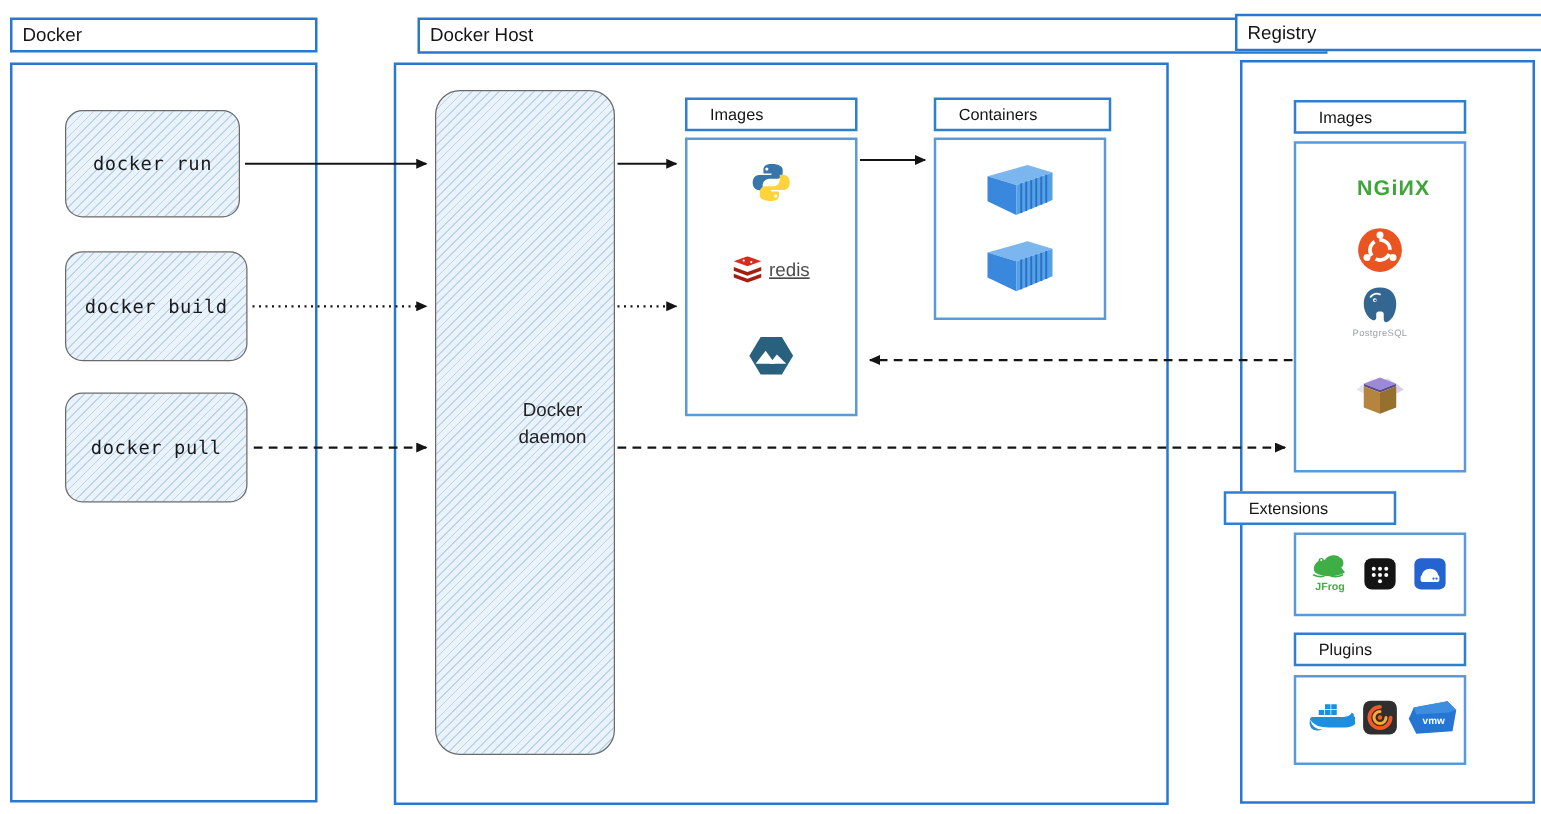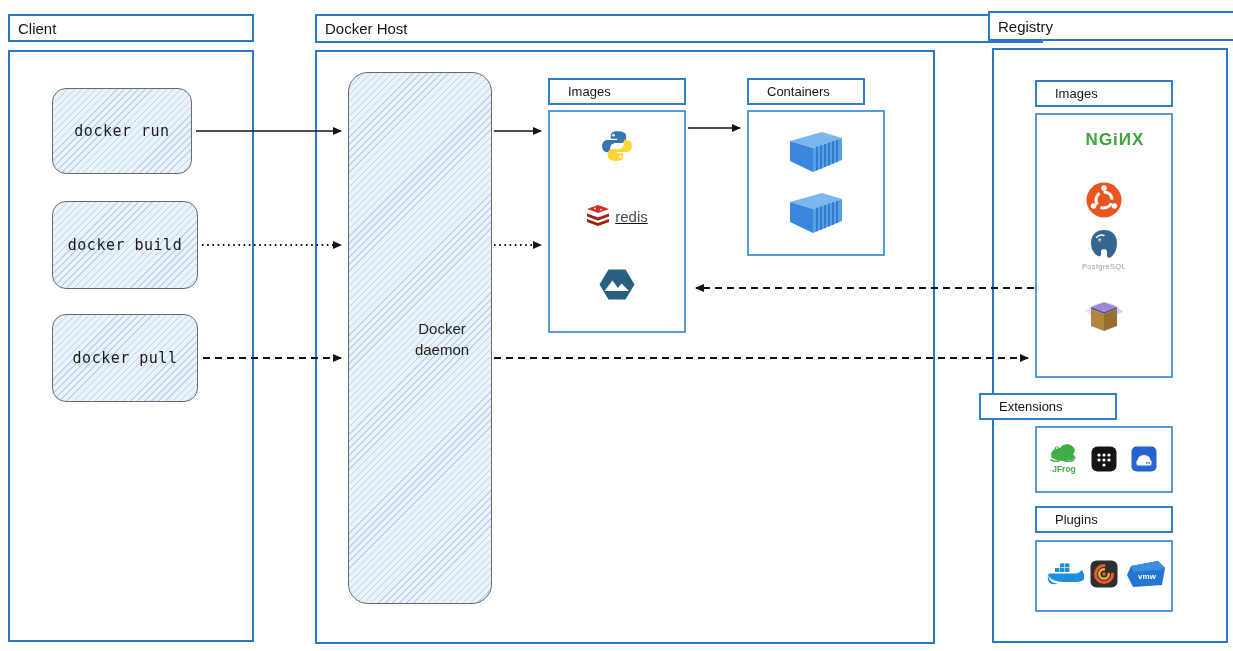--- a/index.html
+++ b/index.html
@@ -32,35 +32,35 @@
   .jfrog-label { font-size:8.5px; font-weight:bold; color:#3fae46; text-align:center; }
   svg { display:block; }
   .arrow-layer { pointer-events:none; }
 </style>
 </head>
 <body>
 
 <div class="canvas">
 
   <div class="abs titlebox" style="left:8px; top:14px; width:246px; height:28px;">
-    <span>Client</span>
+    <span>Docker</span>
   </div>
   <div class="abs bigbox" style="left:8px; top:50px; width:246px; height:592px;"></div>
 
   <div class="abs sketch cmd" style="left:52px; top:201px; width:146px; height:88px;">
     <span>docker build</span>
   </div>
   <div class="abs sketch cmd" style="left:52px; top:88px; width:140px; height:86px;">
     <span>docker run</span>
   </div>
   <div class="abs sketch cmd" style="left:52px; top:314px; width:146px; height:88px;">
     <span>docker pull</span>
   </div>
 
-  <div class="abs titlebox" style="left:315px; top:14px; width:728px; height:29px;">
+  <div class="abs titlebox" style="left:334px; top:14px; width:728px; height:29px;">
     <span>Docker Host</span>
   </div>
   <div class="abs bigbox" style="left:315px; top:50px; width:620px; height:594px;"></div>
 
   <div class="abs sketch" style="left:348px; top:72px; width:144px; height:532px; border-radius:20px;"></div>
   <div class="abs daemon-label" style="left:348px; top:318px; width:144px;padding-left:44px;">
     <span style="display:inline-block; width:80px;">Docker daemon</span>
   </div>
 
   <div class="abs panel-title" style="left:548px; top:78px; width:138px; height:27px;">
@@ -91,21 +91,21 @@
   </div>
 
   <div class="abs" style="left:599px; top:269px;">
     <svg width="36" height="31" viewBox="0 0 36 31">
       <polygon points="9.5,0.5 26.5,0.5 35.5,15.5 26.5,30.5 9.5,30.5 0.5,15.5" fill="#29607e"></polygon>
       <path d="M5.5 22 L13.5 11.5 L21 22 Z" fill="#fff"></path>
       <path d="M16.5 22 L22.5 14.5 L30 22 Z" fill="#fff"></path>
     </svg>
   </div>
 
-  <div class="abs panel-title" style="left:747px; top:78px; width:118px; height:27px;">
+  <div class="abs panel-title" style="left:747px; top:78px; width:142px; height:27px;">
     <span>Containers</span>
   </div>
   <div class="abs panel-body" style="left:747px; top:110px; width:138px; height:146px;"></div>
 
   <div class="abs" style="left:787px; top:129px;">
     <svg width="58" height="44" viewBox="0 0 58 44">
       <polygon points="3,12 35,3 55,9 26,19" fill="#7cb6ee"></polygon>
       <polygon points="3,12 26,19 26,43 3,32" fill="#3988dd"></polygon>
       <polygon points="26,19 55,9 55,31 26,43" fill="#54a1e8"></polygon>
       <g stroke="#2b6fc2" stroke-width="1.5">
@@ -137,21 +137,21 @@
   <div class="abs titlebox" style="left:988px; top:11px; width:253px; height:30px;">
     <span>Registry</span>
   </div>
   <div class="abs bigbox" style="left:992px; top:48px; width:236px; height:595px; border-width:2.5px;"></div>
 
   <div class="abs panel-title" style="left:1035px; top:80px; width:138px; height:27px;">
     <span>Images</span>
   </div>
   <div class="abs panel-body" style="left:1035px; top:113px; width:138px; height:265px;"></div>
 
-  <div class="abs nginx-word" style="left:1035px; top:130px; width:120px; text-align:center;padding-left:40px;">
+  <div class="abs nginx-word" style="left:1035px; top:141px; width:120px; text-align:center;padding-left:40px;">
     <span>NGiИX</span>
   </div>
 
   <div class="abs" style="left:1086px; top:182px;">
     <svg width="36" height="36" viewBox="0 0 36 36">
       <circle cx="18" cy="18" r="17.5" fill="#e95420"></circle>
       <circle cx="18" cy="18" r="8" fill="none" stroke="#fff" stroke-width="3" stroke-dasharray="12.8 4" transform="rotate(24 18 18)"></circle>
       <circle cx="18" cy="6" r="2.8" fill="#fff"></circle>
       <circle cx="7.6" cy="24" r="2.8" fill="#fff"></circle>
       <circle cx="28.4" cy="24" r="2.8" fill="#fff"></circle>

